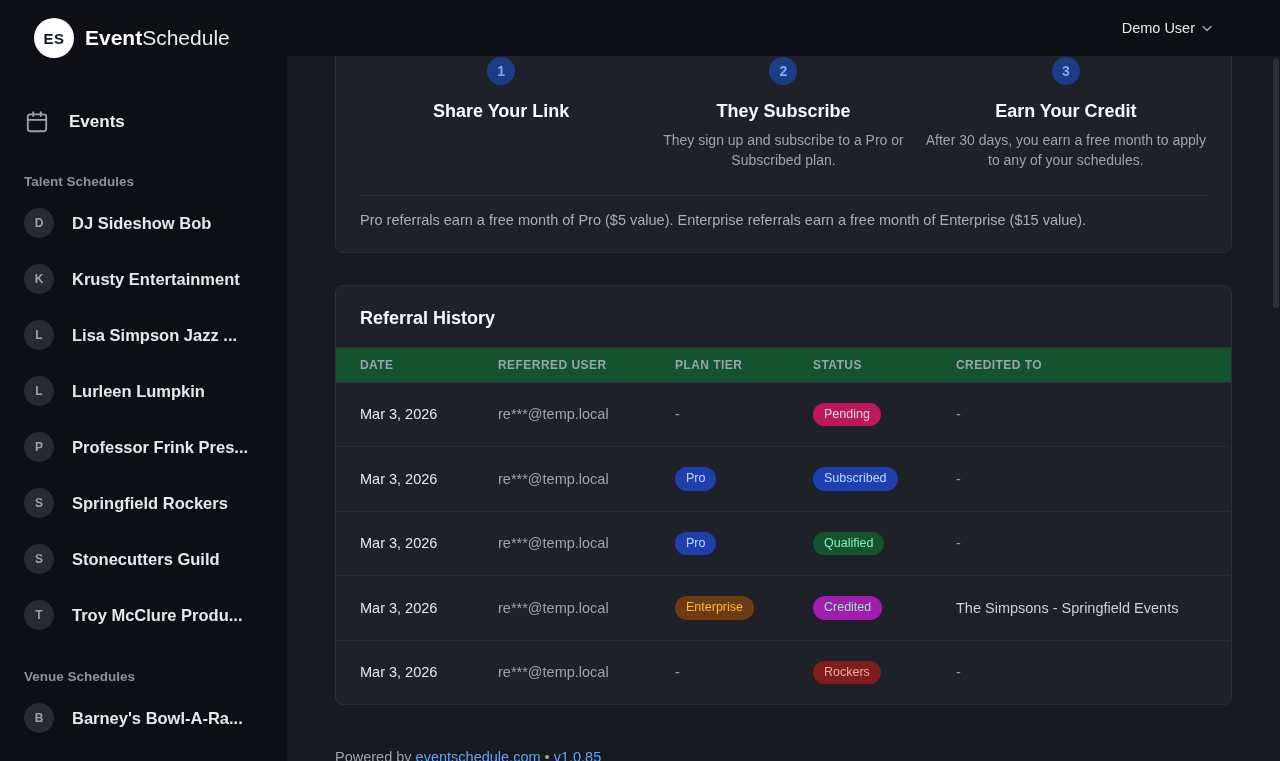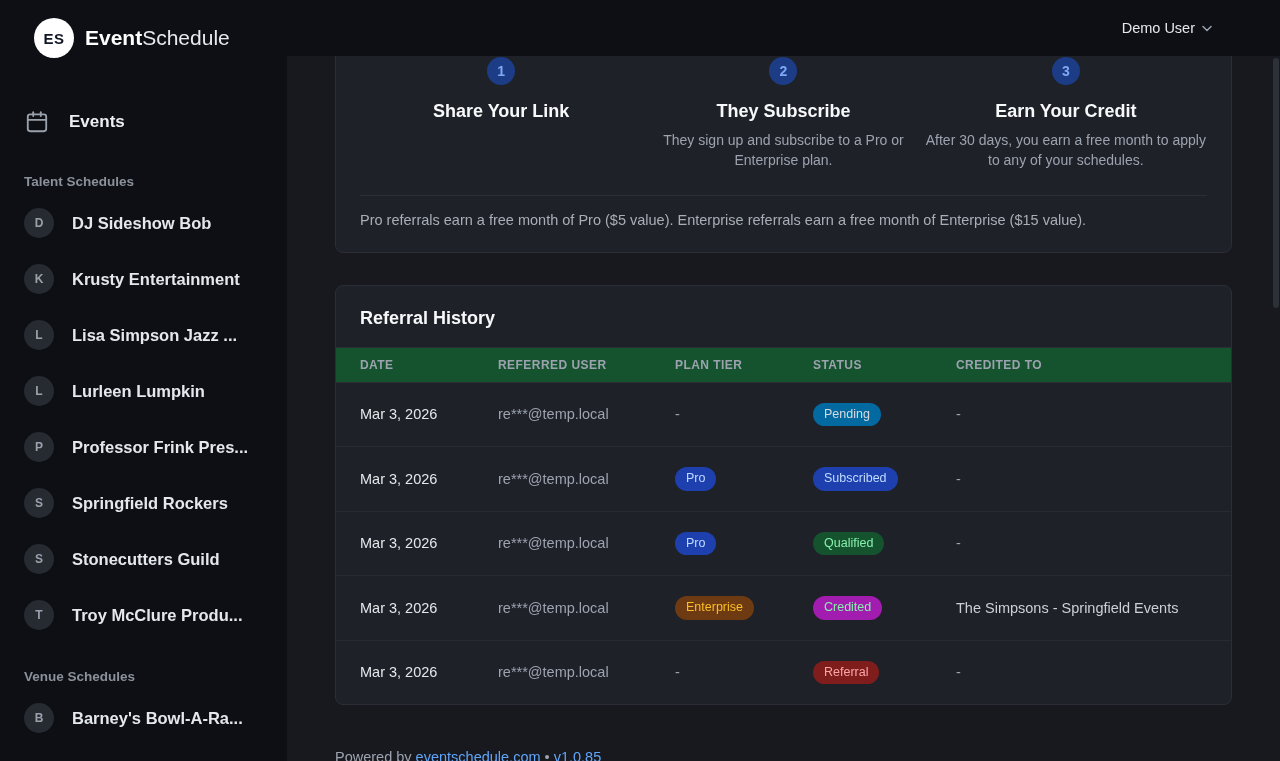--- a/index.html
+++ b/index.html
@@ -50,21 +50,21 @@
   thead tr { background:#14532d; }
   th { text-align:left; font-size:12px; font-weight:600; letter-spacing:.45px; text-transform:uppercase;
     color:#9ca3af; padding:10px 0; border-top:1px solid #2b2e36; border-bottom:1px solid #2b2e36; }
   th:first-child, td:first-child { padding-left:24px; }
   td { padding:20px 0; font-size:14.5px; vertical-align:middle; }
   tbody tr + tr td { border-top:1px solid #272a31; }
   .cell-date { color:#e5e7eb; }
   .cell-muted { color:#9ca3af; }
   .cell-credited { color:#cbd0d6; }
   .badge { display:inline-block; padding:3px 11px; border-radius:999px; font-size:12.5px; font-weight:500; line-height:1.4; }
-  .badge-pending   { background:#0369a1; color:#d7dbe0; }
+  .badge-pending   { background:#be185d; color:#d7dbe0; }
   .badge-pro       { background:#1e40af; color:#bfdbfe; }
   .badge-subscribed{ background:#1e40af; color:#bfdbfe; }
   .badge-qualified { background:#14532d; color:#86efac; }
   .badge-credited  { background:#a21caf; color:#86efac; }
   .badge-enterprise{ background:#6e3a12; color:#fbbf24; }
   .badge-expired   { background:#7f1d1d; color:#fca5a5; }
 
   .footer { margin-top:44px; font-size:14.5px; color:#9ca3af; }
   .footer a { color:#60a5fa; text-decoration:none; cursor:pointer; }
 
@@ -154,21 +154,21 @@
 
       <section class="card card-steps">
         <div class="steps-grid">
           <div class="step">
             <div class="step-circle">1</div>
             <div class="step-title">Share Your Link</div>
           </div>
           <div class="step">
             <div class="step-circle">2</div>
             <div class="step-title">They Subscribe</div>
-            <div class="step-desc">They sign up and subscribe to a Pro or Enterprise plan.</div>
+            <div class="step-desc">They sign up and subscribe to a Pro or Subscribed plan.</div>
           </div>
           <div class="step">
             <div class="step-circle">3</div>
             <div class="step-title">Earn Your Credit</div>
             <div class="step-desc">After 30 days, you earn a free month to apply to any of your schedules.</div>
           </div>
         </div>
         <hr class="steps-divider">
         <div class="steps-note">Pro referrals earn a free month of Pro ($5 value). Enterprise referrals earn a free month of Enterprise ($15 value).</div>
       </section>
@@ -218,21 +218,21 @@
               <td class="cell-date">Mar 3, 2026</td>
               <td class="cell-muted">re***@temp.local</td>
               <td><span class="badge badge-enterprise">Enterprise</span></td>
               <td><span class="badge badge-credited">Credited</span></td>
               <td class="cell-credited">The Simpsons - Springfield Events</td>
             </tr>
             <tr>
               <td class="cell-date">Mar 3, 2026</td>
               <td class="cell-muted">re***@temp.local</td>
               <td class="cell-muted">-</td>
-              <td><span class="badge badge-expired">Referral</span></td>
+              <td><span class="badge badge-expired">Rockers</span></td>
               <td class="cell-muted">-</td>
             </tr>
           </tbody>
         </table>
       </section>
 
       <div class="footer">
         <span>Powered by</span>
         <a>eventschedule.com</a>
         <span>•</span>

